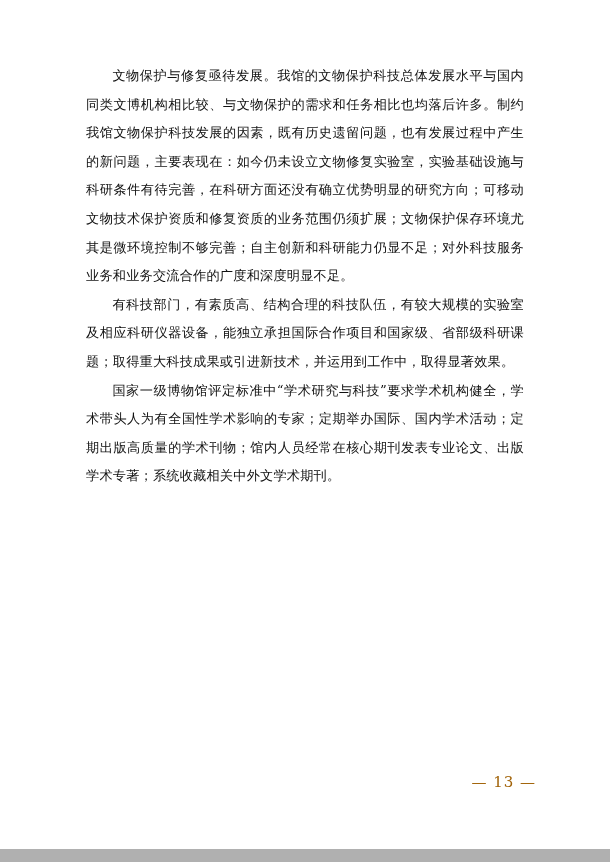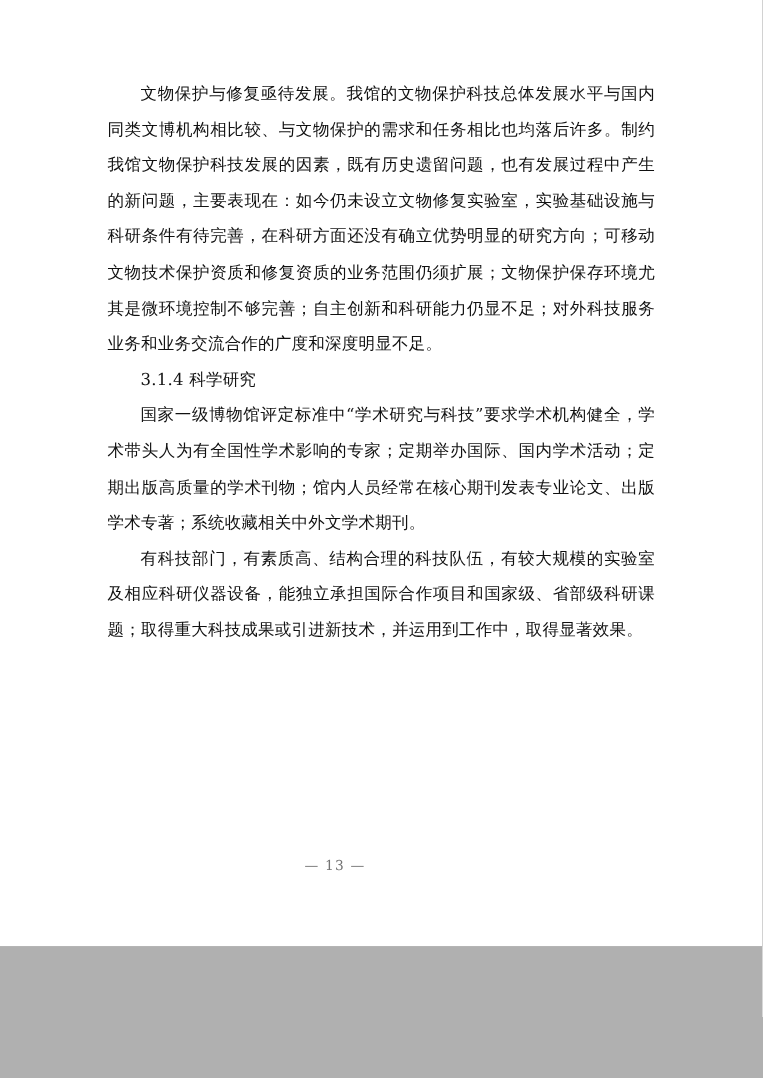--- a/index.html
+++ b/index.html
@@ -7,21 +7,21 @@
     padding: 0;
     background: #b0b0b0;
   }
   body {
     display: flex;
     justify-content: center;
   }
   .page {
     position: relative;
     width: 610px;
-    height: 757px;
+    height: 849px;
     background: #ffffff;
     box-sizing: border-box;
     overflow: hidden;
   }
   .content {
     position: absolute;
     left: 86px;
     top: 62px;
     width: 438px;
   }
@@ -45,39 +45,38 @@
     color: #111111;
     margin: 0;
     text-indent: 2em;
     letter-spacing: 0.2px;
   }
   .footer {
     position: absolute;
     left: 0;
     right: 0;
     bottom: 58px;
-    text-align: center;
+    text-align: right;
     font-family: "DejaVu Serif", "Liberation Serif", serif;
-    font-size: 11px;
-    color: #737373;
+    font-size: 15px;
+    color: #a16207;
     padding-right: 74px;
     box-sizing: border-box;
   }
   .pagenum {
     display: inline-block;
     letter-spacing: 1px;
   }
 </style>
 </head>
 <body>
 
 <div class="page">
   <div class="content">
     <p class="para indent">文物保护与修复亟待发展。我馆的文物保护科技总体发展水平与国内同类文博机构相比较、与文物保护的需求和任务相比也均落后许多。制约我馆文物保护科技发展的因素，既有历史遗留问题，也有发展过程中产生的新问题，主要表现在：如今仍未设立文物修复实验室，实验基础设施与科研条件有待完善，在科研方面还没有确立优势明显的研究方向；可移动文物技术保护资质和修复资质的业务范围仍须扩展；文物保护保存环境尤其是微环境控制不够完善；自主创新和科研能力仍显不足；对外科技服务业务和业务交流合作的广度和深度明显不足。</p>
-    <p class="heading">3.1.4 科学研究</p>
+    <p class="para indent">有科技部门，有素质高、结构合理的科技队伍，有较大规模的实验室及相应科研仪器设备，能独立承担国际合作项目和国家级、省部级科研课题；取得重大科技成果或引进新技术，并运用到工作中，取得显著效果。</p>
     <p class="para indent">国家一级博物馆评定标准中“学术研究与科技”要求学术机构健全，学术带头人为有全国性学术影响的专家；定期举办国际、国内学术活动；定期出版高质量的学术刊物；馆内人员经常在核心期刊发表专业论文、出版学术专著；系统收藏相关中外文学术期刊。</p>
-    <p class="para indent">有科技部门，有素质高、结构合理的科技队伍，有较大规模的实验室及相应科研仪器设备，能独立承担国际合作项目和国家级、省部级科研课题；取得重大科技成果或引进新技术，并运用到工作中，取得显著效果。</p>
 
   </div>
   <div class="footer">
     <span class="pagenum">— 13 —</span>
   </div>
 </div>
 
 </body></html>

